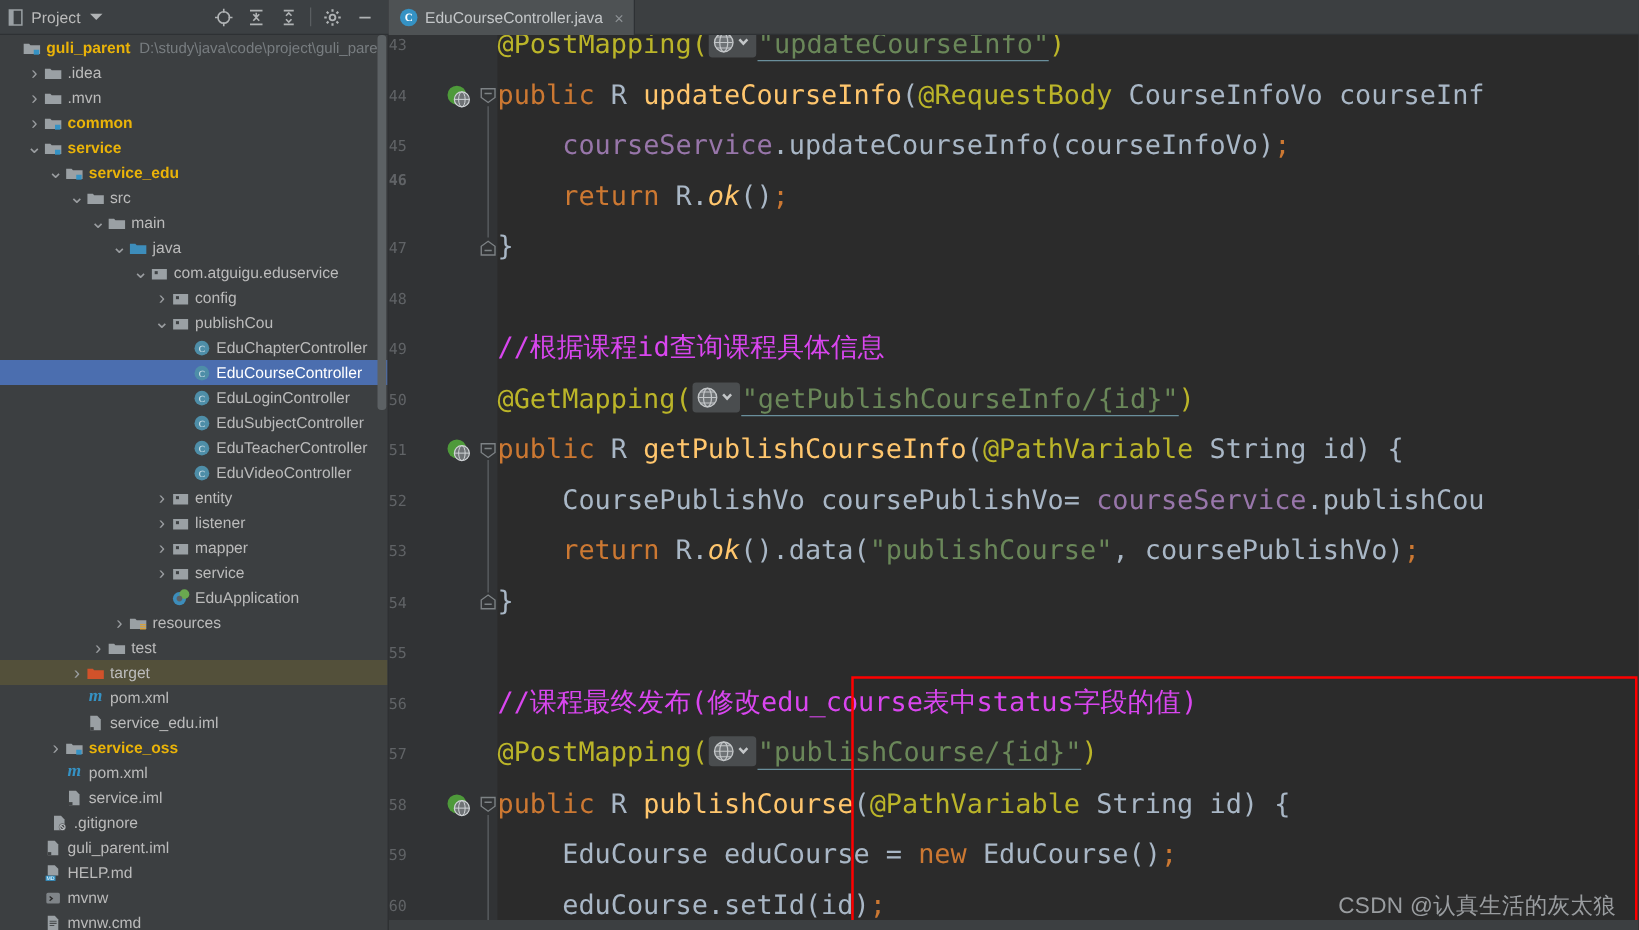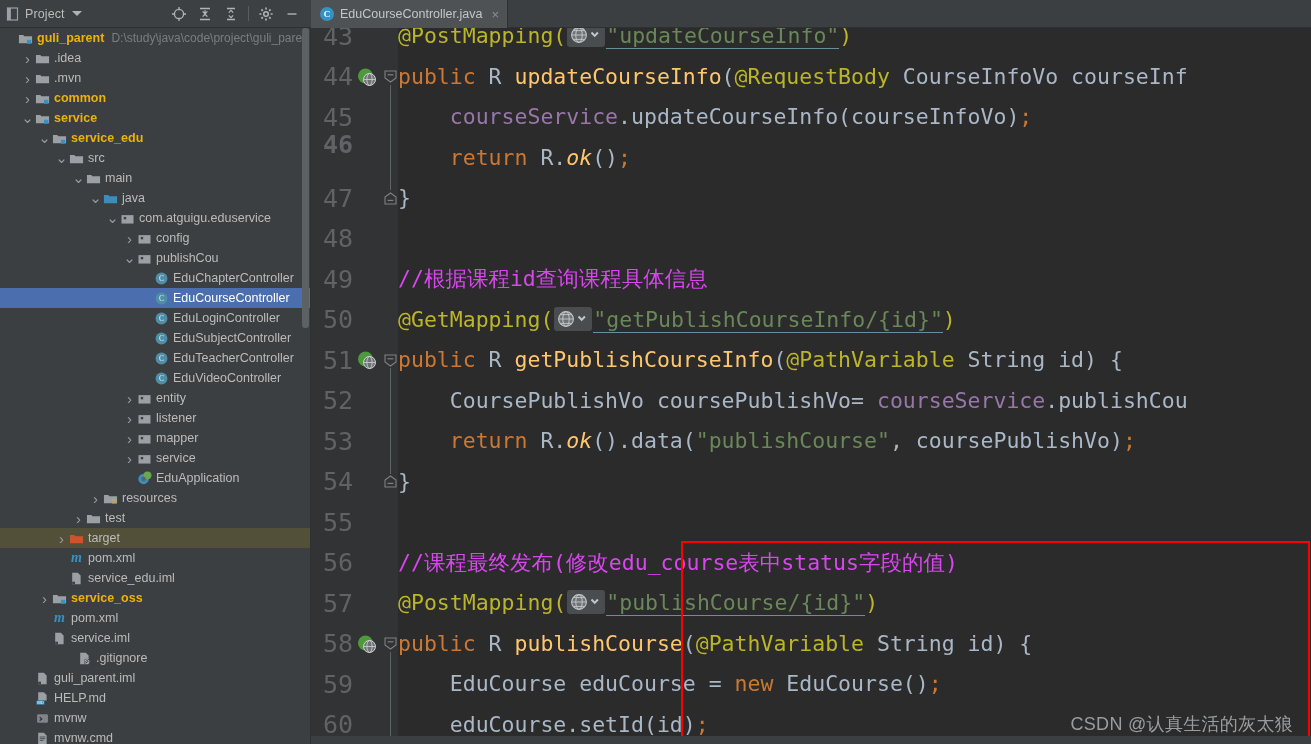--- a/index.html
+++ b/index.html
@@ -95,22 +95,22 @@
     font-family: "DejaVu Sans Mono", monospace;
   }
   .gutter {
     position: absolute; left: 0; top: 0; width: 87px; height: 100%;
     background: #313335;
   }
   .gutter-line {
     position: relative; height: 40.5px; display: flex; align-items: center;
   }
   .lnum {
-    position: absolute; left: 0; width: 42px; text-align: right;
-    color: #606366; font-size: 25px; font-family: "DejaVu Sans Mono", monospace;
+    position: absolute; left: 0; width: 42px; 
+    color: #606366; font-size: 12px; font-family: "DejaVu Sans Mono", monospace;
   }
   .run-ico { position: absolute; left: 46px; width: 20px; height: 20px; }
   .fold {
     position: absolute; left: 72px; width: 15px; height: 15px;
   }
   .fold-line { position: absolute; left: 79px; width: 1px; background: #5e6366; }
 
   .code-area {
     position: absolute; left: 87px; top: 0; right: 0; bottom: 0;
     padding-top: 0;
@@ -511,21 +511,21 @@
         <div class="tnode" style="padding-left: 38px;">
           <span class="arrow none"></span>
           <span class="ticon">
             <svg width="15" height="15" viewBox="0 0 16 16">
               <path d="M3.4 1.8h6l3 3V14h-9z" fill="#9aa0a4"></path>
               <rect x="3.4" y="11.4" width="3" height="2.6" fill="#3f4244"></rect>
             </svg>
           </span>
           <span class="tlabel">service.iml</span>
         </div>
-        <div class="tnode" style="padding-left: 26px; margin-left: 37px;">
+        <div class="tnode" style="padding-left: 26px;">
           <span class="arrow none"></span>
           <span class="ticon">
             <svg width="15" height="15" viewBox="0 0 16 16">
               <path d="M3.4 1.8h6l3 3V14h-9z" fill="#9aa0a4"></path>
               <circle cx="10.6" cy="11.4" r="3.1" fill="#3f4244"></circle>
               <circle cx="10.6" cy="11.4" r="2.2" fill="none" stroke="#b6babd" stroke-width="1"></circle>
               <path d="M8.9 9.8l3.4 3.2" stroke="#b6babd" stroke-width="1"></path>
             </svg>
           </span>
           <span class="tlabel">.gitignore</span>

